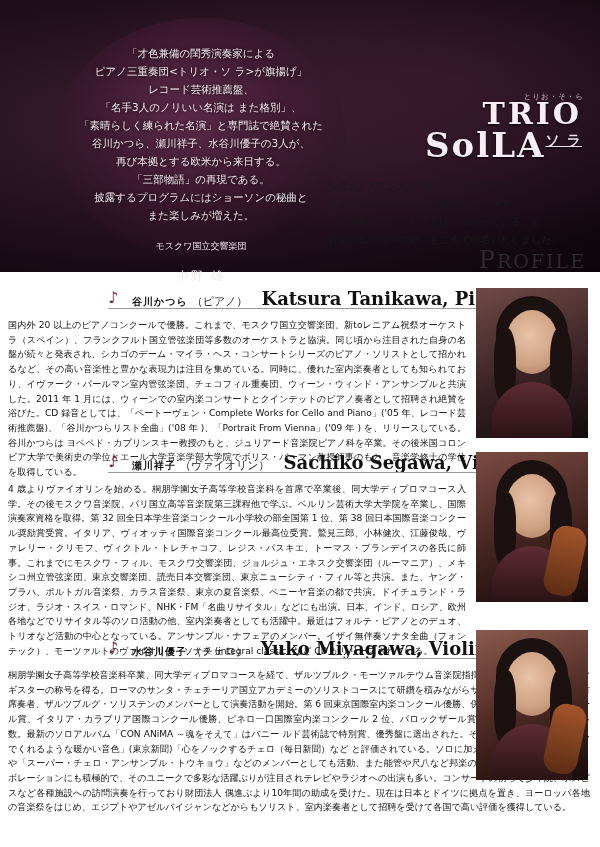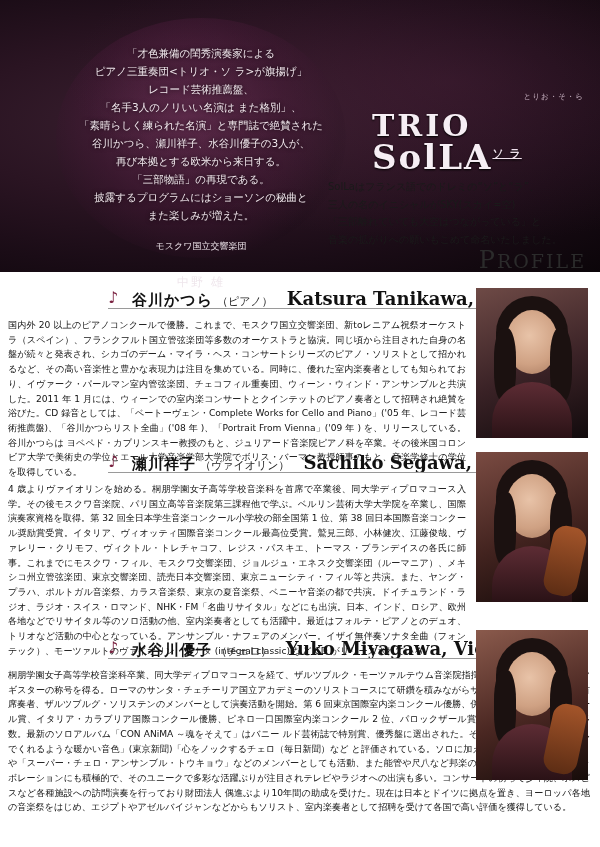--- a/index.html
+++ b/index.html
@@ -31,40 +31,40 @@
     font-size:10.5px;line-height:1.72;
     text-shadow:0 0 4px rgba(0,0,0,.8);
     z-index:3;
   }
   .bubble-text .ln{display:block;white-space:nowrap;}
   .producer{
     position:absolute;left:46px;top:240px;width:310px;text-align:center;z-index:3;
     color:#efe6ec;
   }
   .producer .pl{display:block;font-size:9px;line-height:1.5;}
-  .producer .pn{display:block;font-size:12px;letter-spacing:2px;margin-top:20px;}
-
-  
-  .logo-wrap{position:absolute;right:18px;top:96px;width:210px;text-align:left;z-index:3;margin-top:12px;}
+  .producer .pn{display:block;font-size:12px;letter-spacing:2px;margin-top:14px;}
+
+  
+  .logo-wrap{position:absolute;right:18px;top:96px;width:210px;text-align:right;z-index:3;}
   .logo-ruby{
     position:absolute;right:16px;top:92px;
     font-size:7.5px;color:#e8dbe6;letter-spacing:1px;
   }
   .logo-1{
     font-family:"DejaVu Serif","Liberation Serif",serif;
     font-size:30px;letter-spacing:3px;color:#f6eef4;font-weight:bold;
     text-shadow:0 1px 2px #000;
   }
   .logo-2{
     font-family:"DejaVu Serif","Liberation Serif",serif;
     font-size:34px;letter-spacing:2px;color:#f6eef4;font-weight:bold;
     text-shadow:0 1px 2px #000;margin-top:-6px;
   }
   .logo-2 .kana{
-    font-size:11px;letter-spacing:1px;vertical-align:super;color:#efe0ec;text-decoration:underline;
+    font-size:14px;letter-spacing:1px;vertical-align:super;color:#efe0ec;text-decoration:underline;
   }
 
   
   .right-desc{
     position:absolute;right:10px;top:178px;width:262px;
     color:#1a1a1a;font-size:10px;line-height:1.75;text-align:left;
   }
   .right-desc .ln{display:block;white-space:nowrap;}
 
   
@@ -79,21 +79,21 @@
   .member{position:absolute;left:0;width:600px;}
   .m1{top:288px;}
   .m2{top:452px;}
   .m3{top:638px;}
 
   .m-head{position:relative;height:22px;padding-left:132px;}
   .note-ico{
     position:absolute;left:108px;top:0px;font-size:16px;color:#7a2140;
   }
   .m-name-jp{
-    font-size:15px;font-weight:bold;color:#111;letter-spacing:1px;
+    font-size:10px;font-weight:bold;color:#111;letter-spacing:1px;
   }
   .m-inst{font-size:11px;color:#222;margin-left:4px;}
   .m-name-en{
     font-size:18px;color:#111;margin-left:14px;
     font-family:"DejaVu Serif","Liberation Serif",serif;
     font-weight:bold;
   }
   .m-rule{
     position:absolute;left:108px;right:12px;top:20px;height:1px;background:#9a9a9a;
   }

